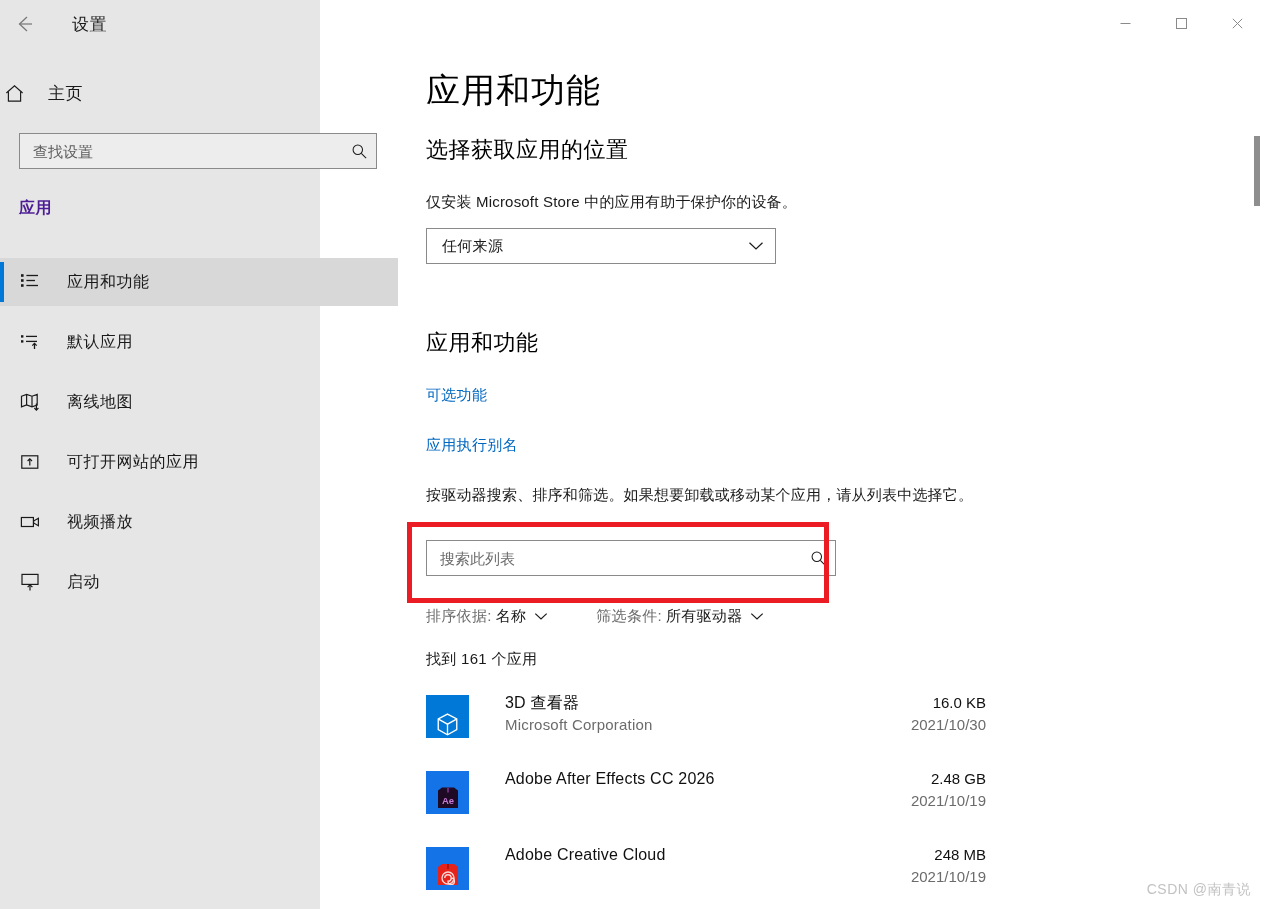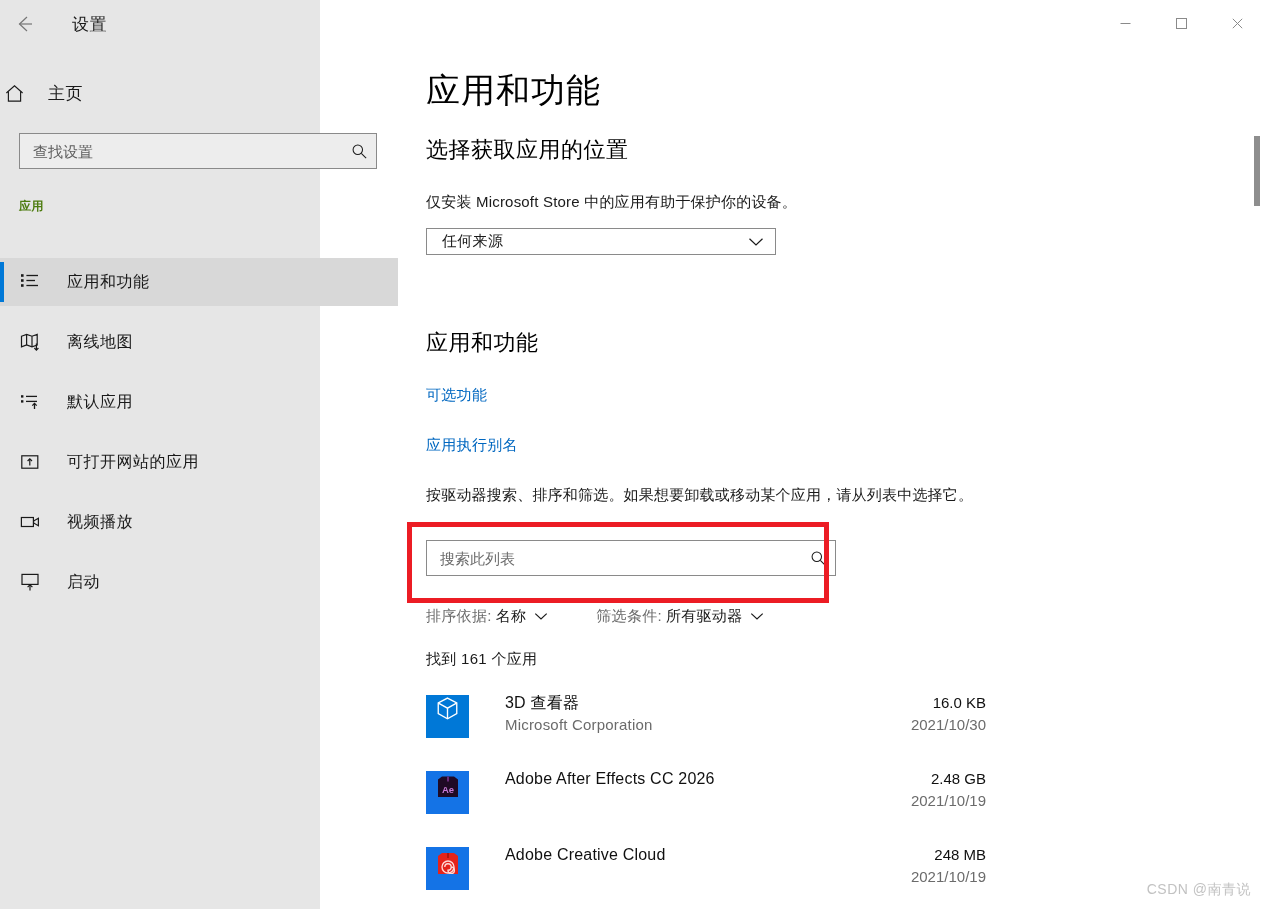--- a/index.html
+++ b/index.html
@@ -74,22 +74,22 @@
   }
   .side-search input::placeholder { color: #5d5d5d; }
   .side-search .mag {
     width: 34px; height: 34px;
     display: flex; align-items: center; justify-content: center;
     color: #1a1a1a;
   }
   .cat-header {
     position: absolute;
     left: 19px; top: 198px;
-    font-size: 12px; font-weight: bold;
-    color: #4d7c0f;
+    font-size: 16px; font-weight: bold;
+    color: #4c1d95;
     letter-spacing: 0.5px;
   }
   .navlist {
     position: absolute;
     left: 0; top: 258px;
     width: 398px;
   }
   .navitem {
     position: relative;
     height: 48px;
@@ -166,21 +166,21 @@
     left: 28px; top: 482px;
     width: 566px;
     font-size: 15px;
     line-height: 26px;
     color: #1a1a1a;
     letter-spacing: 0.2px;
   }
   .combo {
     position: absolute;
     left: 28px; top: 228px;
-    width: 350px; height: 27px;
+    width: 350px; height: 36px;
     border: 1px solid #8a8a8a;
     background: #ffffff;
     display: flex; align-items: center;
     padding: 0 11px 0 15px;
   }
   .combo .cval {
     flex: 1;
     font-size: 15px; color: #1a1a1a;
     letter-spacing: 0.3px;
   }
@@ -257,21 +257,21 @@
     position: relative;
     height: 52px;
     margin-bottom: 24px;
     display: flex; align-items: flex-start;
   }
   .appicon {
     width: 43px; height: 43px;
     flex: none;
     margin-top: 3px;
     position: relative;
-    display: flex; align-items: flex-start; justify-content: center;
+    display: flex; align-items: flex-end; justify-content: center;
   }
   .appmeta {
     margin-left: 36px;
     flex: 1;
     padding-top: 0px;
   }
   .appname {
     font-size: 16px; color: #101010;
     letter-spacing: 0.2px;
     line-height: 22px;
@@ -367,43 +367,43 @@
             <path d="M7.4 4.5 H19"></path>
               <path d="M7.4 9.5 H16"></path>
               <path d="M7.4 14.5 H19"></path>
           </svg>
         </span>
         <span class="nlabel">应用和功能</span>
       </div>
 
       <div class="navitem">
         <span class="nicon">
-          <svg width="22" height="22" viewBox="0 0 22 22" fill="none" stroke="currentColor" stroke-width="1.2">
-            <path d="M2.5 5.2 L7.6 3.4 L13 5.2 L18.2 3.4 V14 L13 15.9 L7.6 14 L2.5 15.9 Z"></path>
-            <path d="M7.6 3.6 V14"></path>
-              <path d="M13 5.3 V15.8"></path>
-            <path d="M17.4 12.5 V19"></path>
-              <path d="M15.4 17 L17.4 19.2 L19.4 17"></path>
-          </svg>
-        </span>
-        <span class="nlabel">离线地图</span>
-      </div>
-
-      <div class="navitem">
-        <span class="nicon">
           <svg width="22" height="22" viewBox="0 0 22 22" fill="none" stroke="currentColor" stroke-width="1.3">
             <rect x="2" y="4.2" width="2.4" height="2.4" fill="currentColor" stroke="none"></rect>
             <rect x="2" y="9.2" width="2.4" height="2.4" fill="currentColor" stroke="none"></rect>
             <path d="M7 5.4 H18"></path>
               <path d="M7 10.4 H18"></path>
             <path d="M15.5 18 V12.5"></path>
               <path d="M13.3 14.6 L15.5 12.4 L17.7 14.6"></path>
           </svg>
         </span>
         <span class="nlabel">默认应用</span>
+      </div>
+
+      <div class="navitem">
+        <span class="nicon">
+          <svg width="22" height="22" viewBox="0 0 22 22" fill="none" stroke="currentColor" stroke-width="1.2">
+            <path d="M2.5 5.2 L7.6 3.4 L13 5.2 L18.2 3.4 V14 L13 15.9 L7.6 14 L2.5 15.9 Z"></path>
+            <path d="M7.6 3.6 V14"></path>
+              <path d="M13 5.3 V15.8"></path>
+            <path d="M17.4 12.5 V19"></path>
+              <path d="M15.4 17 L17.4 19.2 L19.4 17"></path>
+          </svg>
+        </span>
+        <span class="nlabel">离线地图</span>
       </div>
 
       <div class="navitem">
         <span class="nicon">
           <svg width="22" height="22" viewBox="0 0 22 22" fill="none" stroke="currentColor" stroke-width="1.2">
             <rect x="2.8" y="4.8" width="16" height="12.4"></rect>
             <path d="M10.8 14.4 V8"></path>
               <path d="M8.6 10 L10.8 7.8 L13 10"></path>
           </svg>
         </span>

